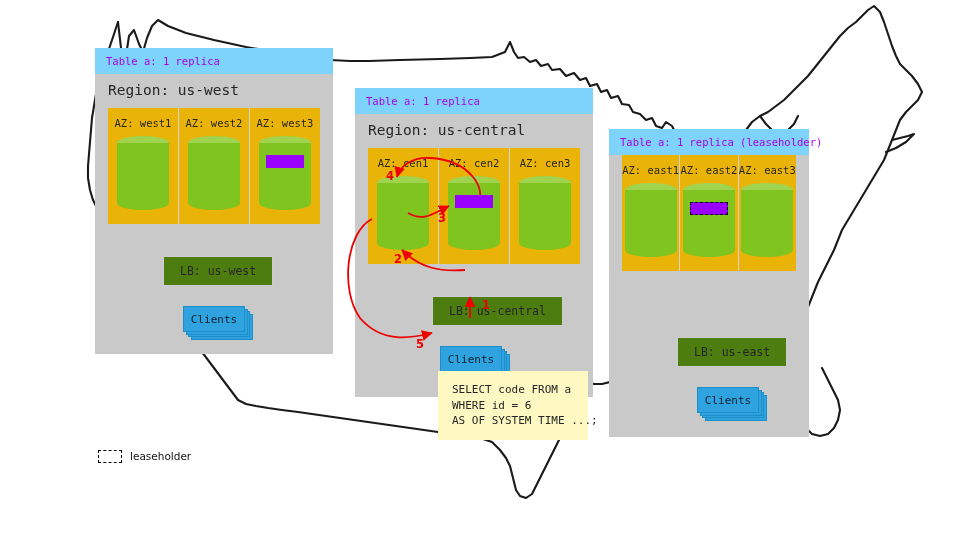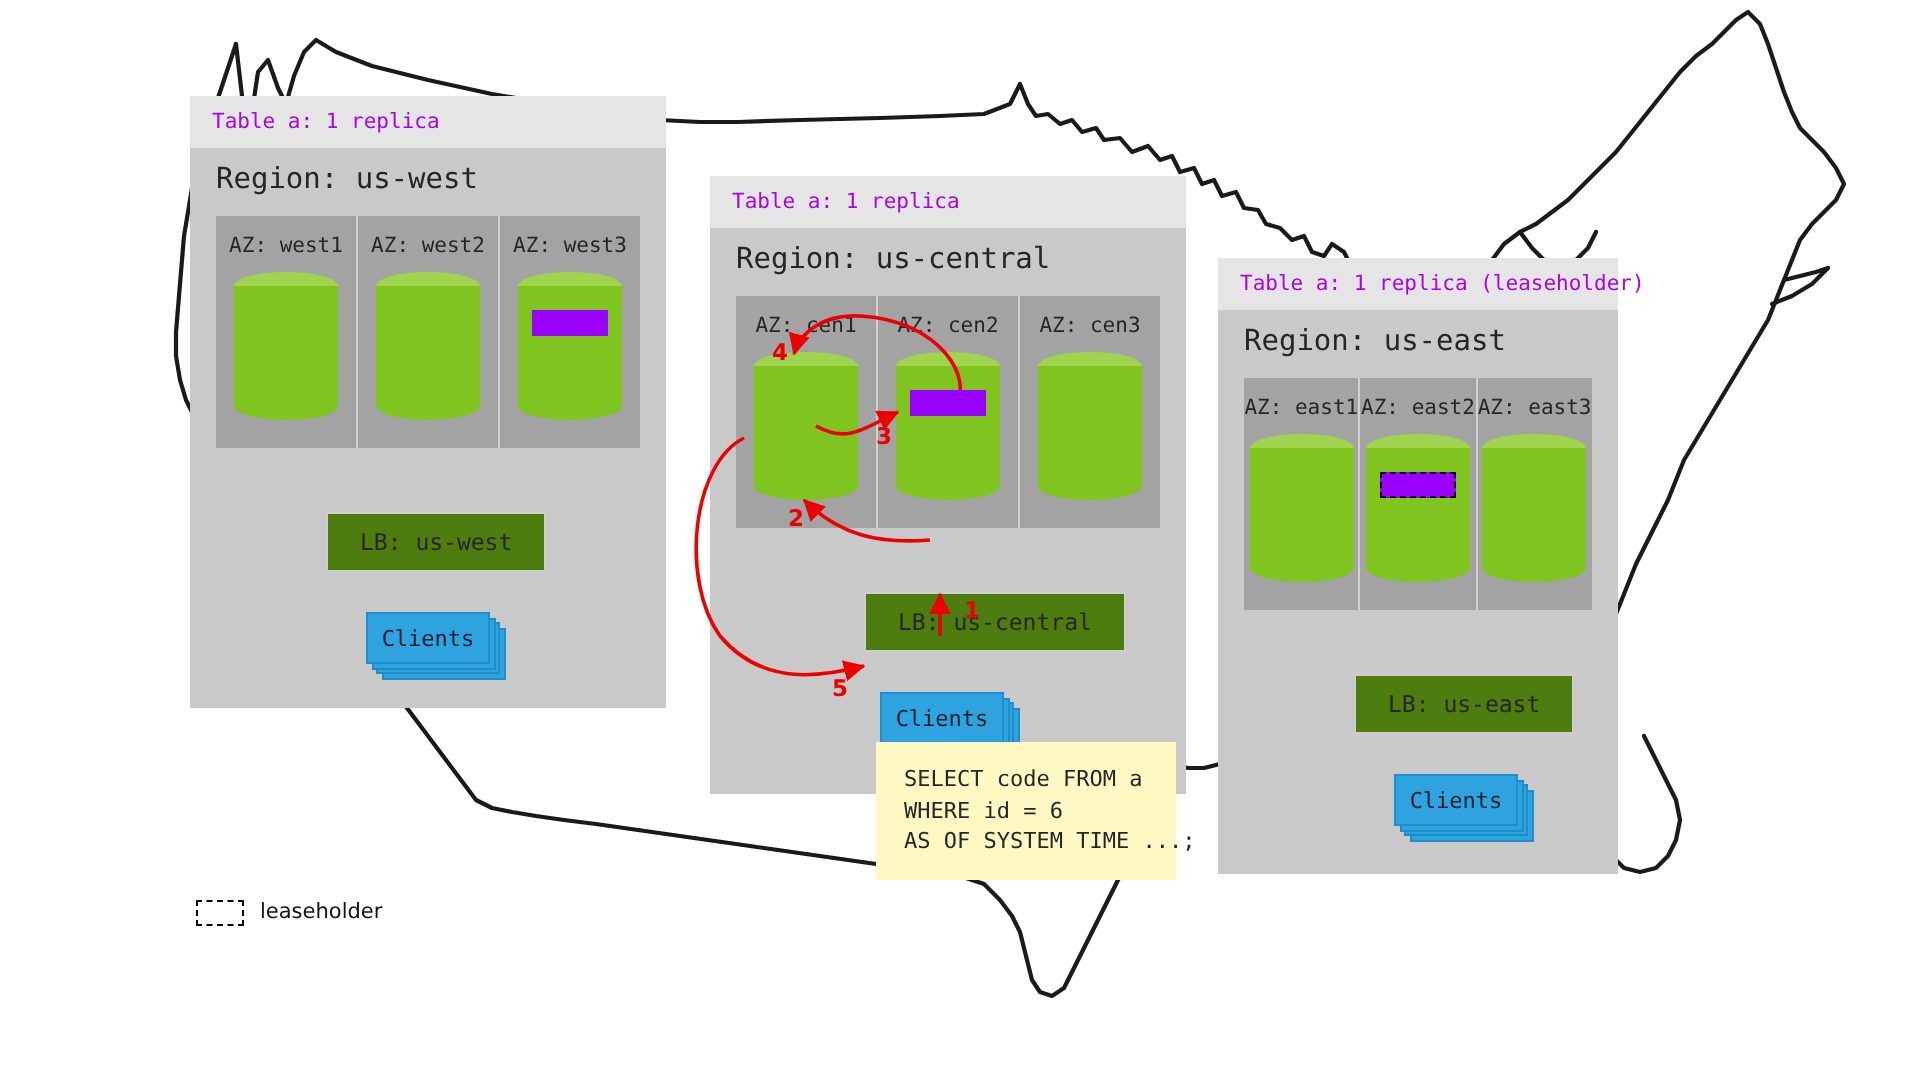--- a/index.html
+++ b/index.html
@@ -9,42 +9,42 @@
     font-family:"DejaVu Sans Mono","Liberation Mono",monospace;
   }
   #stage{position:absolute;left:0;top:0;width:960px;height:540px;}
 
   
   #usmap{position:absolute;left:0;top:0;width:960px;height:540px;}
 
   
   .region{position:absolute;}
   .region-head{
-    background:#e5e5e5;
+    background:#7dd3fc;
     color:#aa00ee;
     font-size:10.5px;
     letter-spacing:0px;
     padding:7px 0 7px 11px;
     box-sizing:border-box;
     white-space:nowrap;
   }
   .region-body{
     background:#c9c9c9;
     box-sizing:border-box;
     position:relative;
   }
   .region-title{
     color:#262626;
     font-size:14.5px;
     padding:8px 0 10px 13px;
     white-space:nowrap;
   }
   .az-row{
     display:flex;
-    background:#a3a3a3;
+    background:#eab308;
     margin:0 13px;
     box-sizing:border-box;
   }
   .az{
     flex:1 1 0;
     box-sizing:border-box;
     padding:9px 0 14px 0;
     text-align:center;
     border-right:1px solid #d2d2d2;
   }
@@ -276,21 +276,20 @@
         <div class="sh s2"></div>
         <div class="sh s1"></div>
         <div class="front">Clients</div>
       </div>
     </div>
   </div>
 
   <div class="region" style="left:609px;top:129px;width:200px;">
     <div class="region-head">Table a: 1 replica (leaseholder)</div>
     <div class="region-body" style="height:282px;">
-      <div class="region-title">Region: us-east</div>
 
       <div class="az-row">
         <div class="az">
           <div class="az-label">AZ: east1</div>
           <div class="cyl">
             <div class="top"></div>
             <div class="bot"></div>
             <div class="body"></div>
           </div>
         </div>

